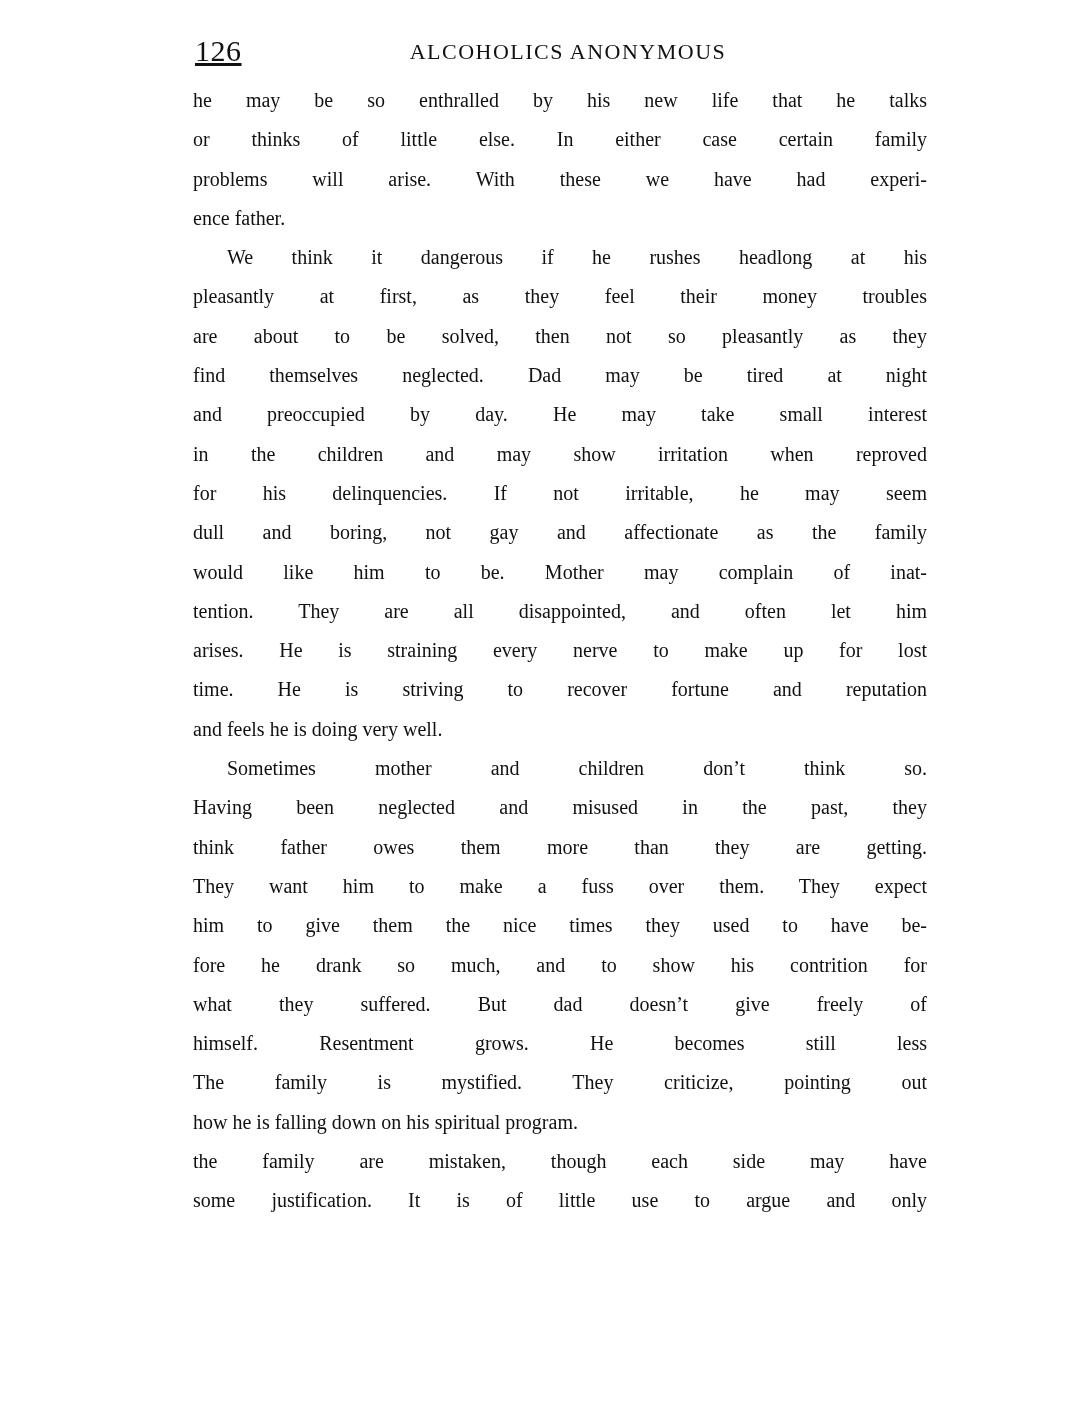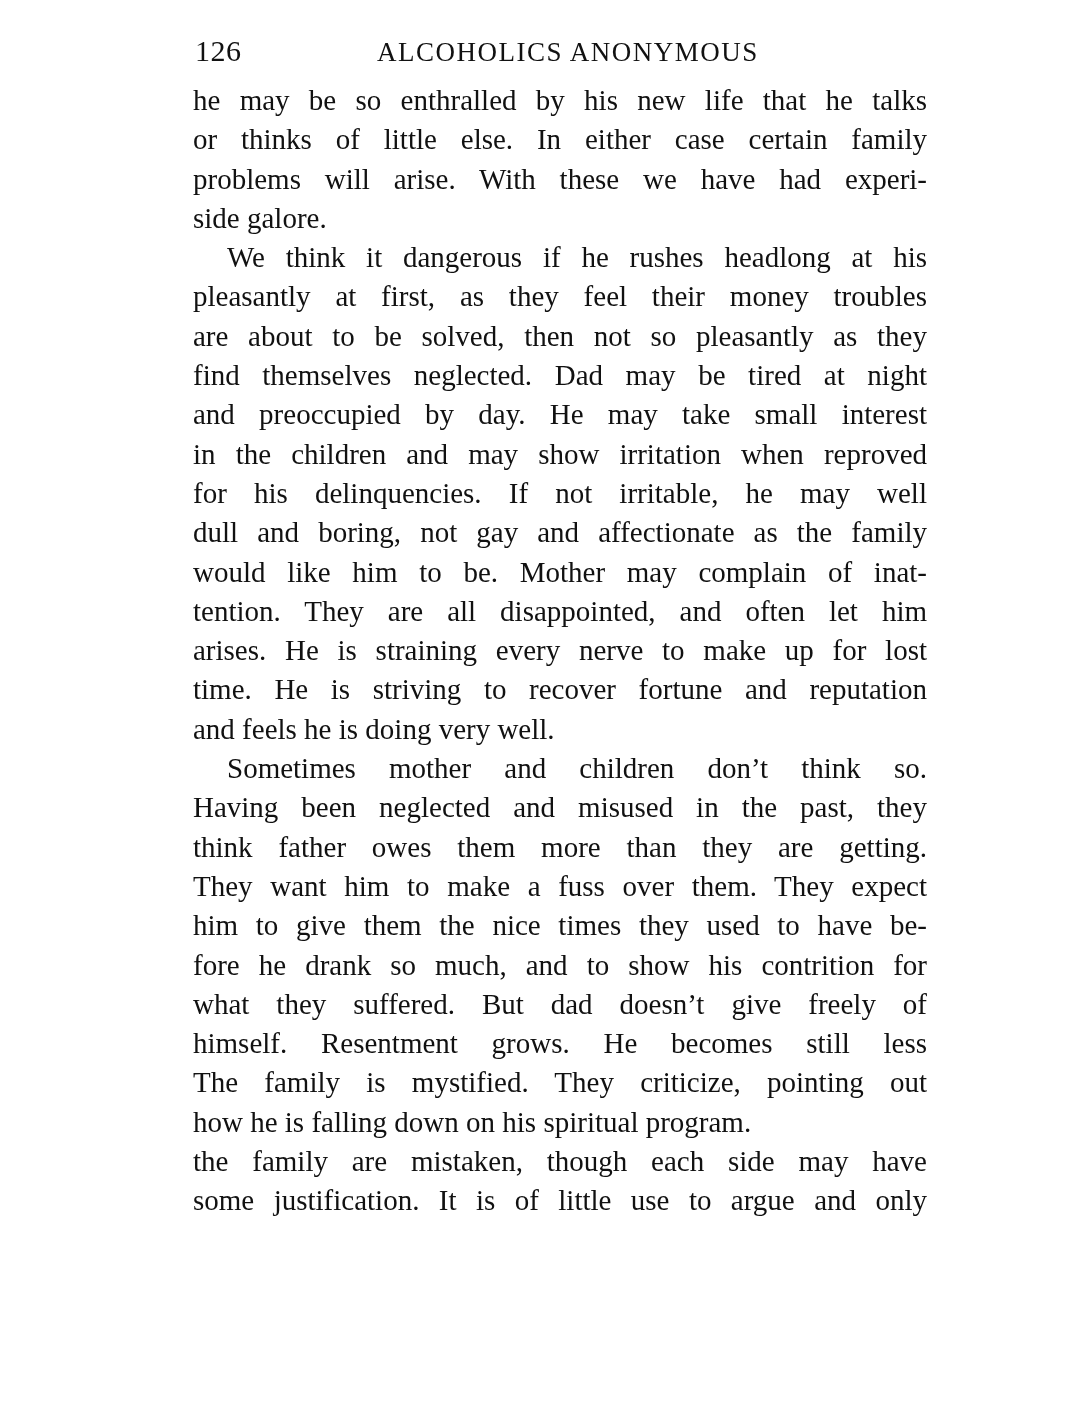--- a/index.html
+++ b/index.html
@@ -27,33 +27,34 @@
     height: 34px;
     margin-bottom: 10px;
   }
   .page-number {
     position: absolute;
     left: 2px;
     bottom: 0;
     font-size: 30px;
     line-height: 34px;
     letter-spacing: 0.5px;
+    text-decoration: underline;
   }
   .running-head {
     position: absolute;
     left: 16px;
     right: 0;
     bottom: 2px;
     text-align: center;
-    font-size: 27px;
+    font-size: 22px;
     line-height: 28px;
     letter-spacing: 1.5px;
   }
   .page-body {
-    font-size: 29px;
+    font-size: 20px;
     line-height: 39.3px;
     margin-top: 13px;
   }
   .paragraph {
     margin: 0;
   }
   .line {
     text-align: justify;
     text-align-last: left;
     white-space: normal;
@@ -72,30 +73,30 @@
   <div class="content">
     <div class="page-header">
       <span class="page-number">126</span>
       <span class="running-head">ALCOHOLICS ANONYMOUS</span>
     </div>
     <div class="page-body" id="page-body">
         <div class="paragraph">
           <div class="line just">he may be so enthralled by his new life that he talks</div>
           <div class="line just">or thinks of little else. In either case certain family</div>
           <div class="line just">problems will arise. With these we have had experi-</div>
-          <div class="line">side galore.</div>
+          <div class="line">ence father.</div>
         </div>
         <div class="paragraph">
           <div class="line just indent">We think it dangerous if he rushes headlong at his</div>
           <div class="line just">pleasantly at first, as they feel their money troubles</div>
           <div class="line just">are about to be solved, then not so pleasantly as they</div>
           <div class="line just">find themselves neglected. Dad may be tired at night</div>
           <div class="line just">and preoccupied by day. He may take small interest</div>
           <div class="line just">in the children and may show irritation when reproved</div>
-          <div class="line just">for his delinquencies. If not irritable, he may well</div>
+          <div class="line just">for his delinquencies. If not irritable, he may seem</div>
           <div class="line just">dull and boring, not gay and affectionate as the family</div>
           <div class="line just">would like him to be. Mother may complain of inat-</div>
           <div class="line just">tention. They are all disappointed, and often let him</div>
           <div class="line just">arises. He is straining every nerve to make up for lost</div>
           <div class="line just">time. He is striving to recover fortune and reputation</div>
           <div class="line">and feels he is doing very well.</div>
         </div>
         <div class="paragraph">
           <div class="line just indent">Sometimes mother and children don’t think so.</div>
           <div class="line just">Having been neglected and misused in the past, they</div>

